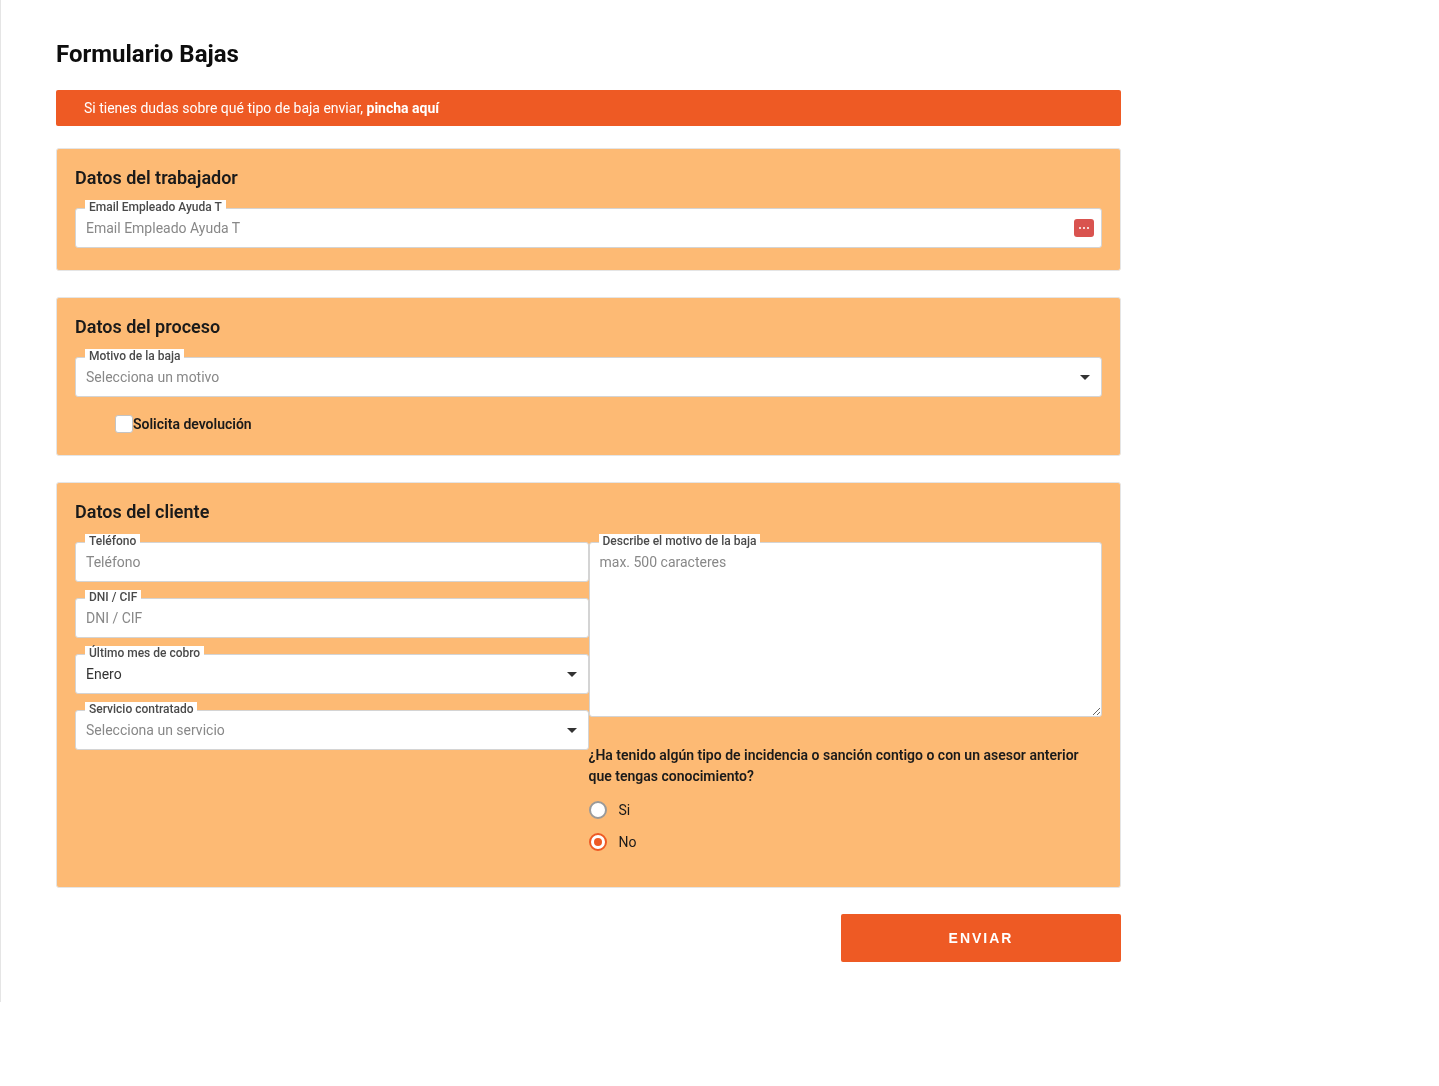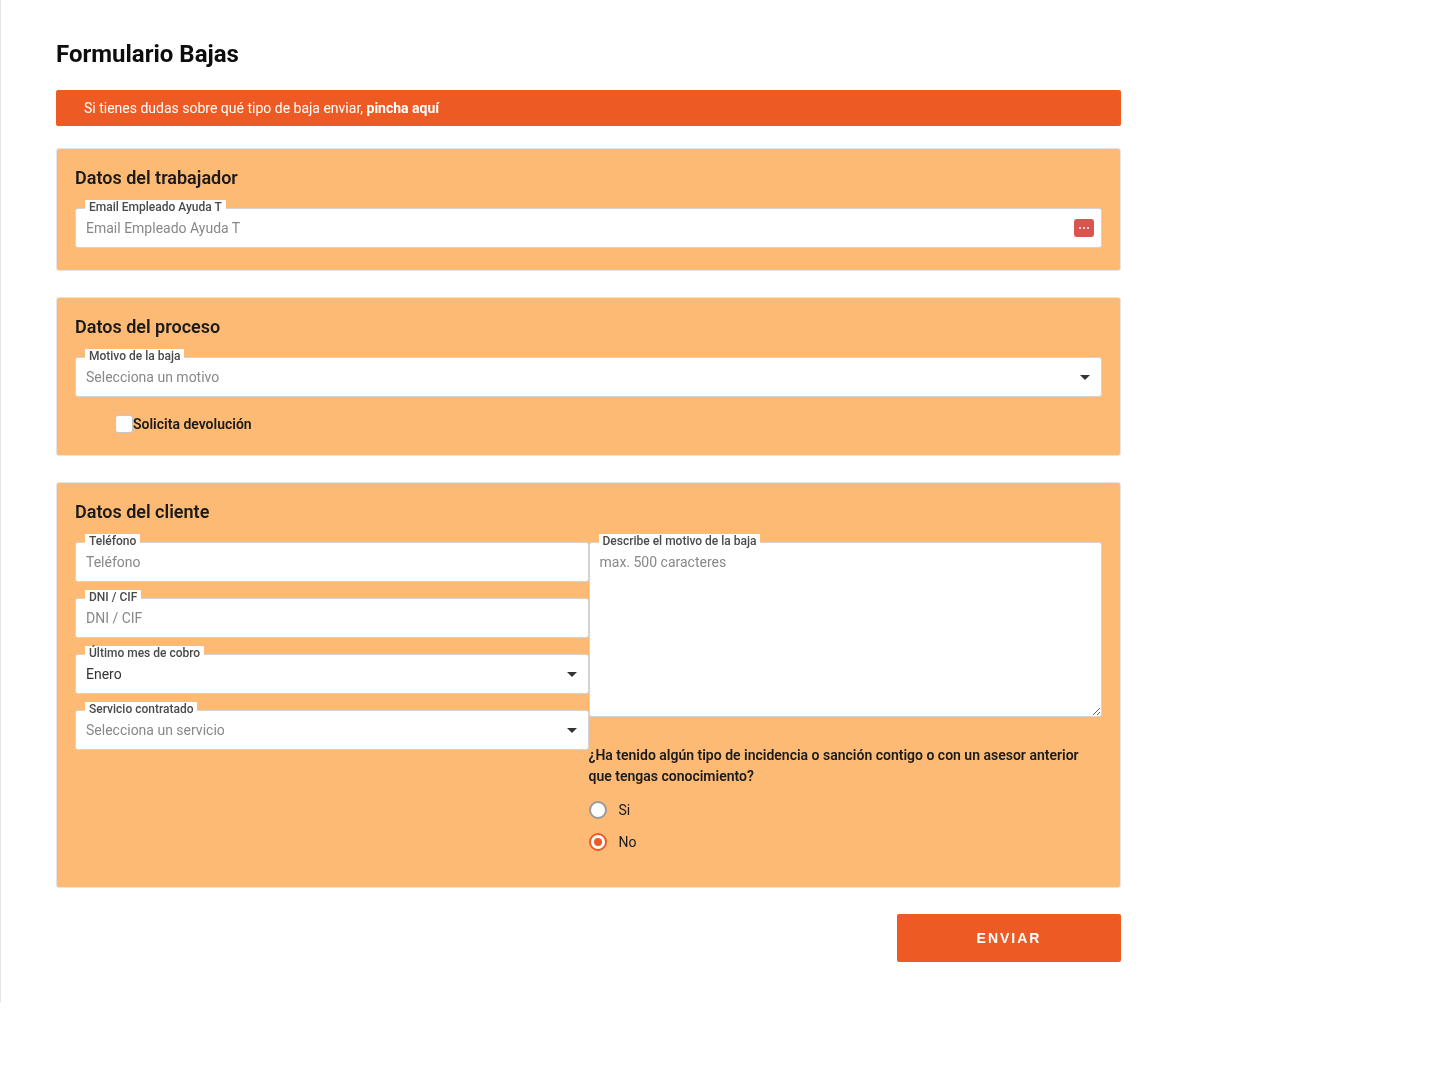--- a/index.html
+++ b/index.html
@@ -201,21 +201,21 @@
     .submit-row {
       display: flex;
       justify-content: flex-end;
       margin-top: 2px;
     }
     .submit-btn {
       background: #ee5a24;
       color: #fff;
       border: none;
       padding: 16px 0;
-      width: 224px;
+      width: 280px;
       font-size: 14px;
       font-weight: 700;
       letter-spacing: 2px;
       cursor: pointer;
       text-transform: uppercase;
       border-radius: 2px;
     }
   </style>
 </head>
 <body>

